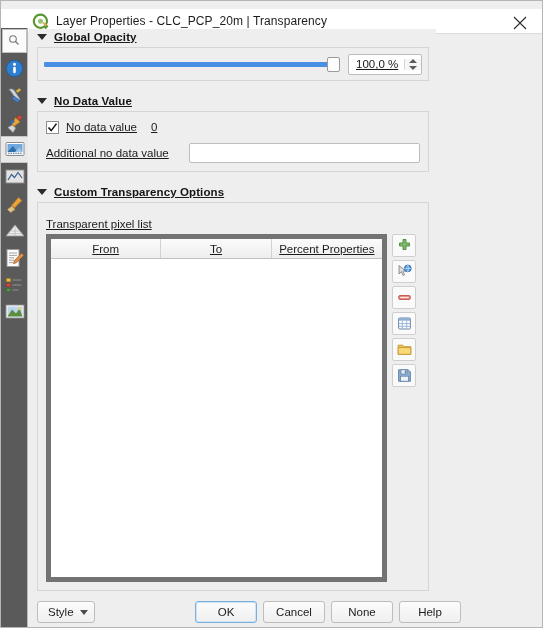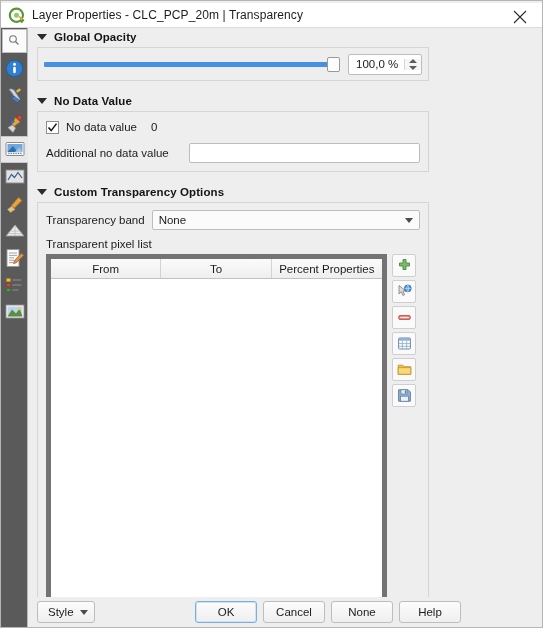--- a/index.html
+++ b/index.html
@@ -16,25 +16,25 @@
   #app {
     position: relative;
     width: 543px; height: 628px;
     background: #efeeee;
     border: 1px solid #b5b5b5;
     overflow: hidden;
   }
 
   
   .titlebar {
-    position: absolute; left: 0; top: 2px;
+    position: absolute; left: 0; top: 8px;
     width: 100%; height: 25px;
     background: #ffffff;
     border-bottom: 1px solid #dcdcdc;
-    display: flex; align-items: center;
+    display: flex; align-items: center; padding-left: 24px;
   }
   .title-icon {
     width: 17px; height: 17px; margin-left: 7px; margin-right: 7px;
     flex: 0 0 auto;
   }
   .title-text {
     font-size: 12px; color: #1d1d1d;
     letter-spacing: .1px;
     white-space: nowrap;
   }
@@ -72,20 +72,21 @@
     border-bottom: 1px solid #c6c6c6;
   }
   .side-item svg { display: block; }
 
   
   .content {
     position: absolute; left: 28px; top: 28px;
     width: 407px; height: 570px;
     background: #efeeee;
     overflow: hidden;
+    text-decoration: underline;
   }
 
   .section-head {
     display: flex; align-items: center;
     height: 16px;
     margin: 0 0 2px 8px;
     cursor: pointer;
   }
   .tri {
     width: 0; height: 0;
@@ -482,27 +483,20 @@
         </div>
       </div>
     </div>
 
     <div class="section-head" style="margin-top:12px;">
       <span class="tri"></span>
       <span class="section-title">Custom Transparency Options</span>
     </div>
     <div class="groupbox">
       <div class="ct-body">
-        <div class="band-row">
-          <span class="band-label">Transparency band</span>
-          <div class="combo">
-            <span class="combo-val">None</span>
-            <span class="combo-arrow"></span>
-          </div>
-        </div>
 
         <div class="pixel-label">Transparent pixel list</div>
 
         <div class="table-area">
           <div class="table-box">
             <div class="thead">
               <div class="th">From</div>
               <div class="th">To</div>
               <div class="th">Percent Properties</div>
             </div>

